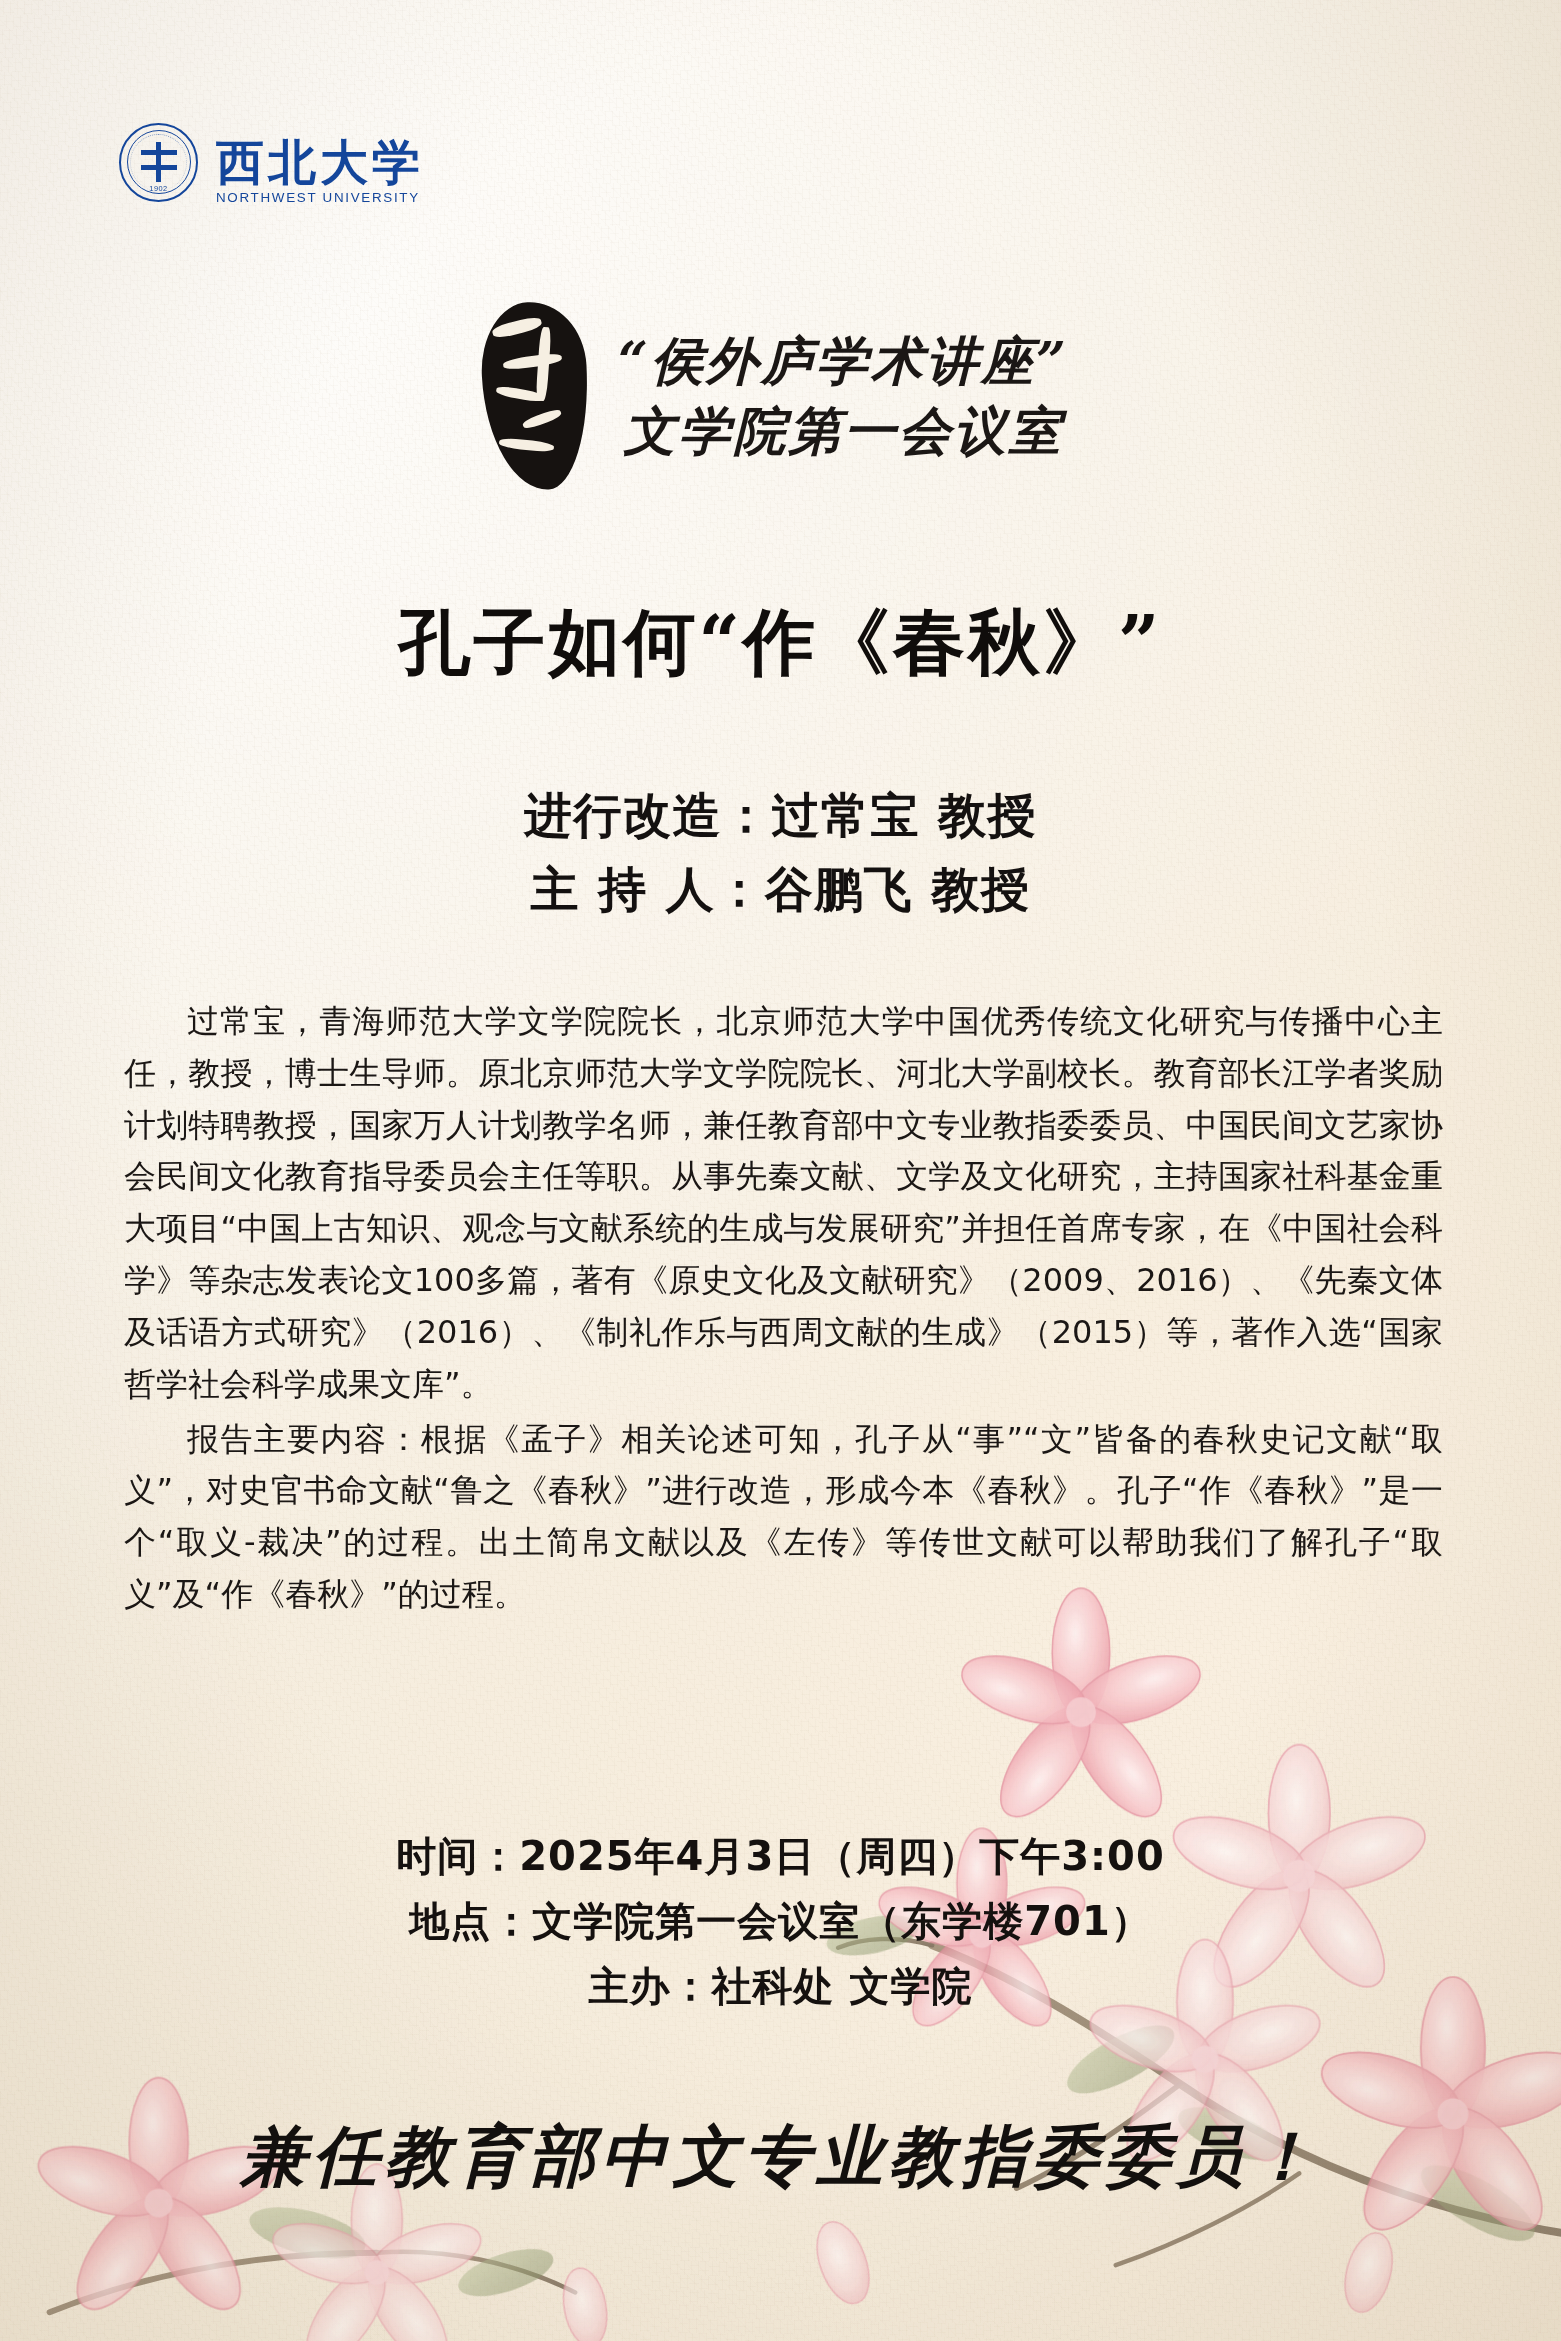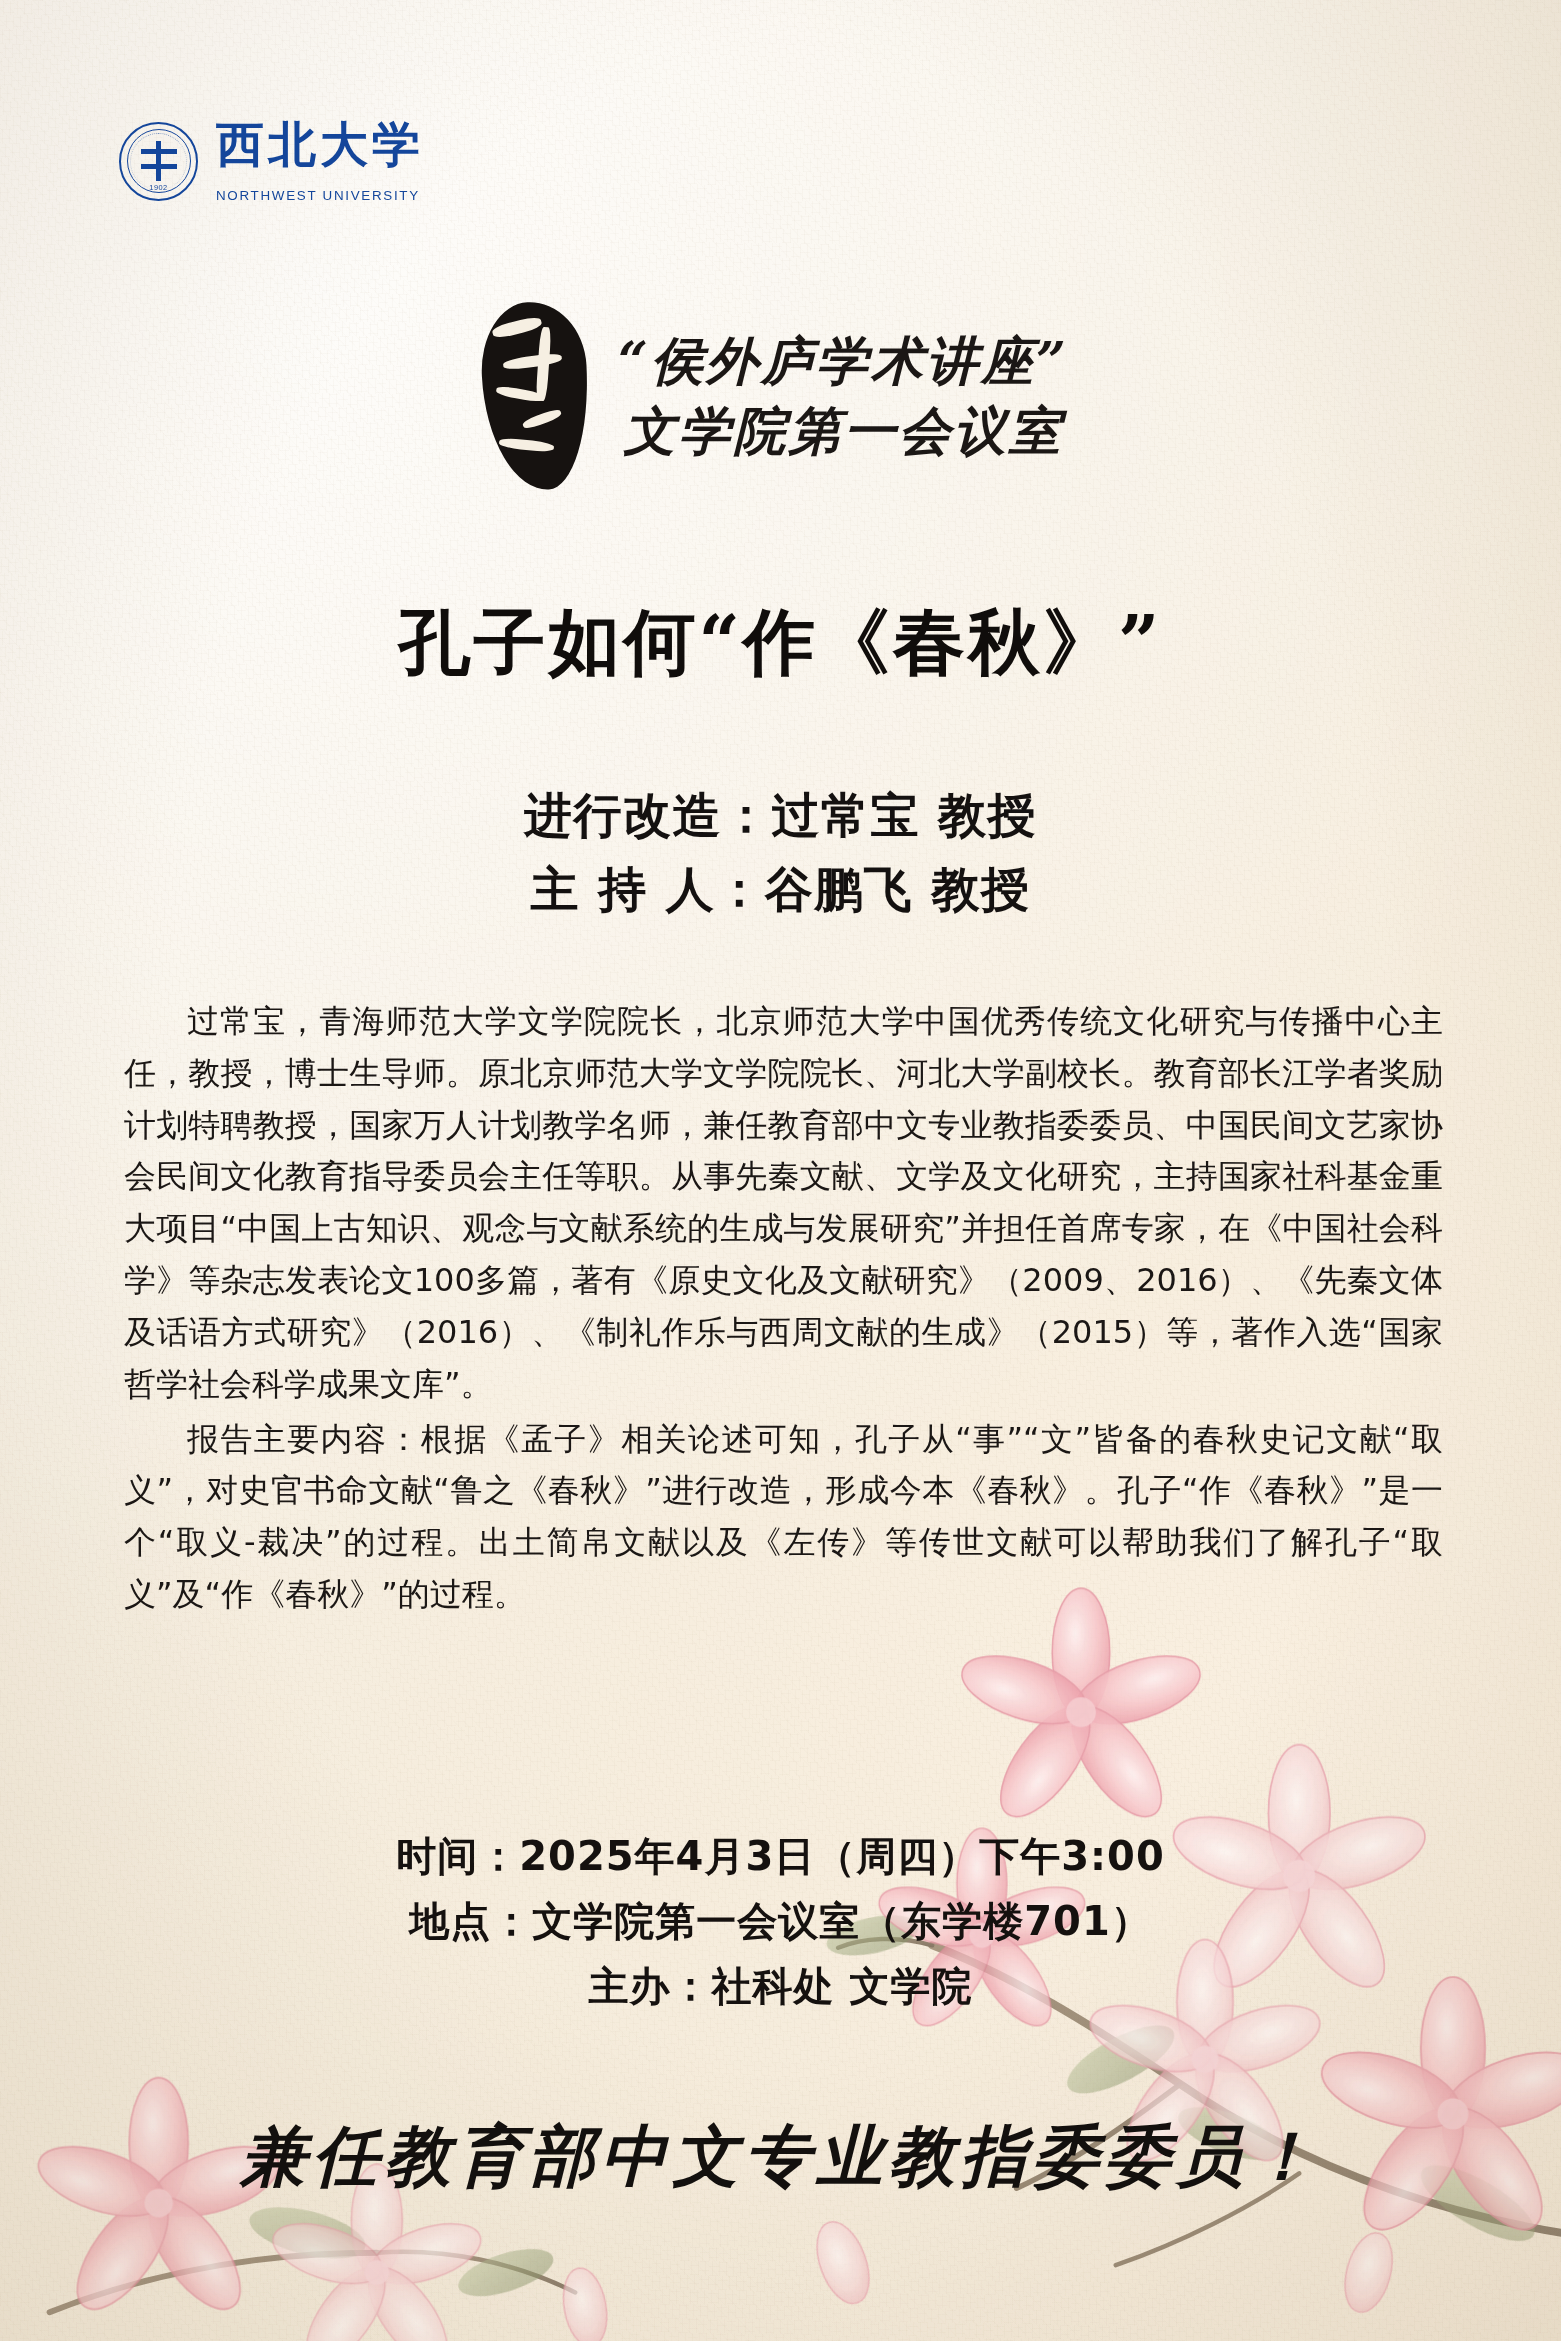--- a/index.html
+++ b/index.html
@@ -102,26 +102,27 @@
     flex-direction: column;
     justify-content: center;
   }
   .logo-cn {
     font-family: "DejaVu Serif", serif;
     font-weight: bold;
     font-size: 48px;
     color: #14469b;
     letter-spacing: 4px;
     line-height: 1.05;
+    margin-top: 18px;
   }
   .logo-en {
     font-size: 13.4px;
     color: #14469b;
     letter-spacing: 1.7px;
-    margin-top: 19px;
+    margin-top: 3px;
   }
 
   
   .series-row {
     position: absolute;
     left: 0;
     right: 18px;
     top: 297px;
     display: flex;
     align-items: center;

